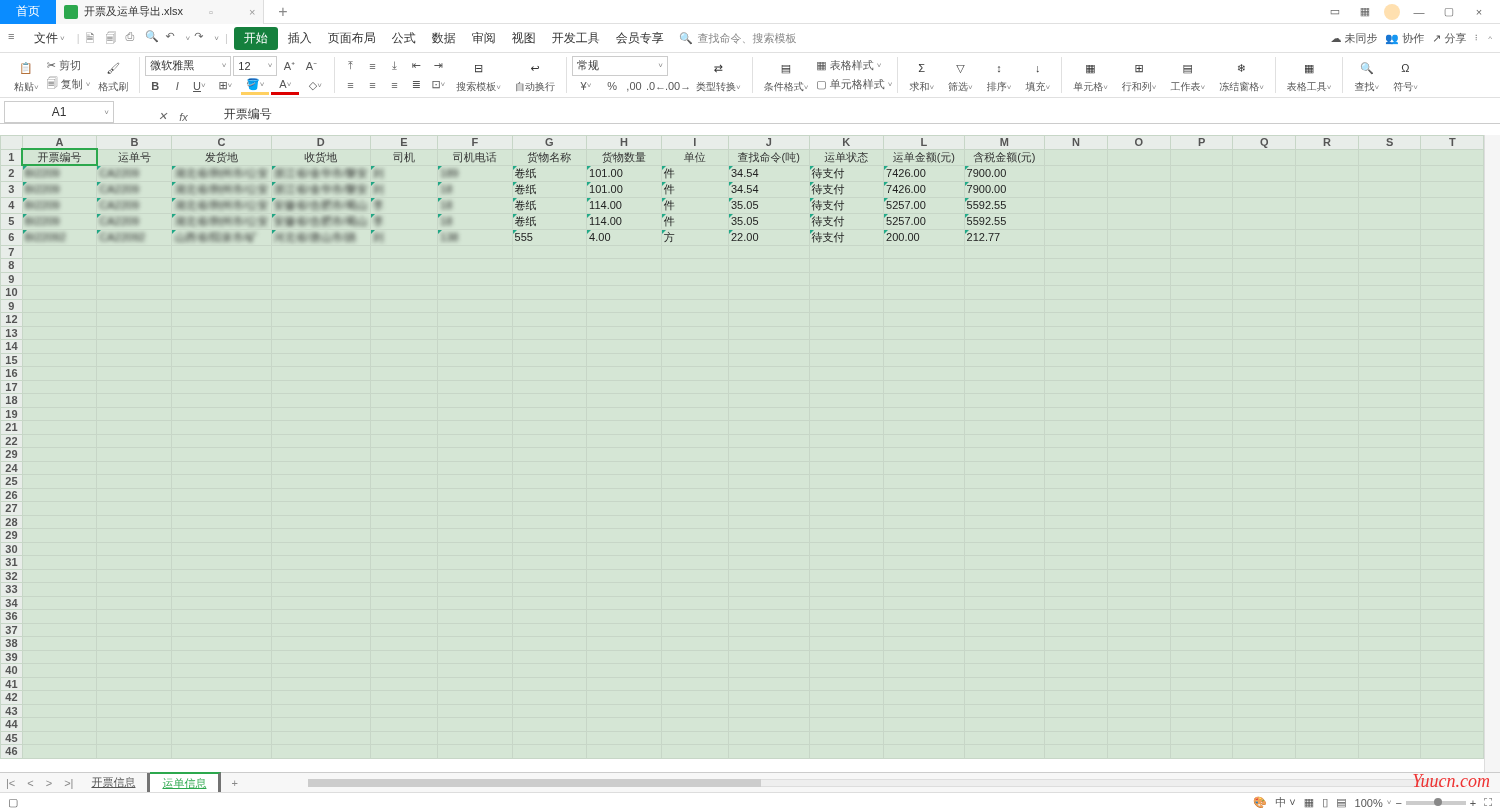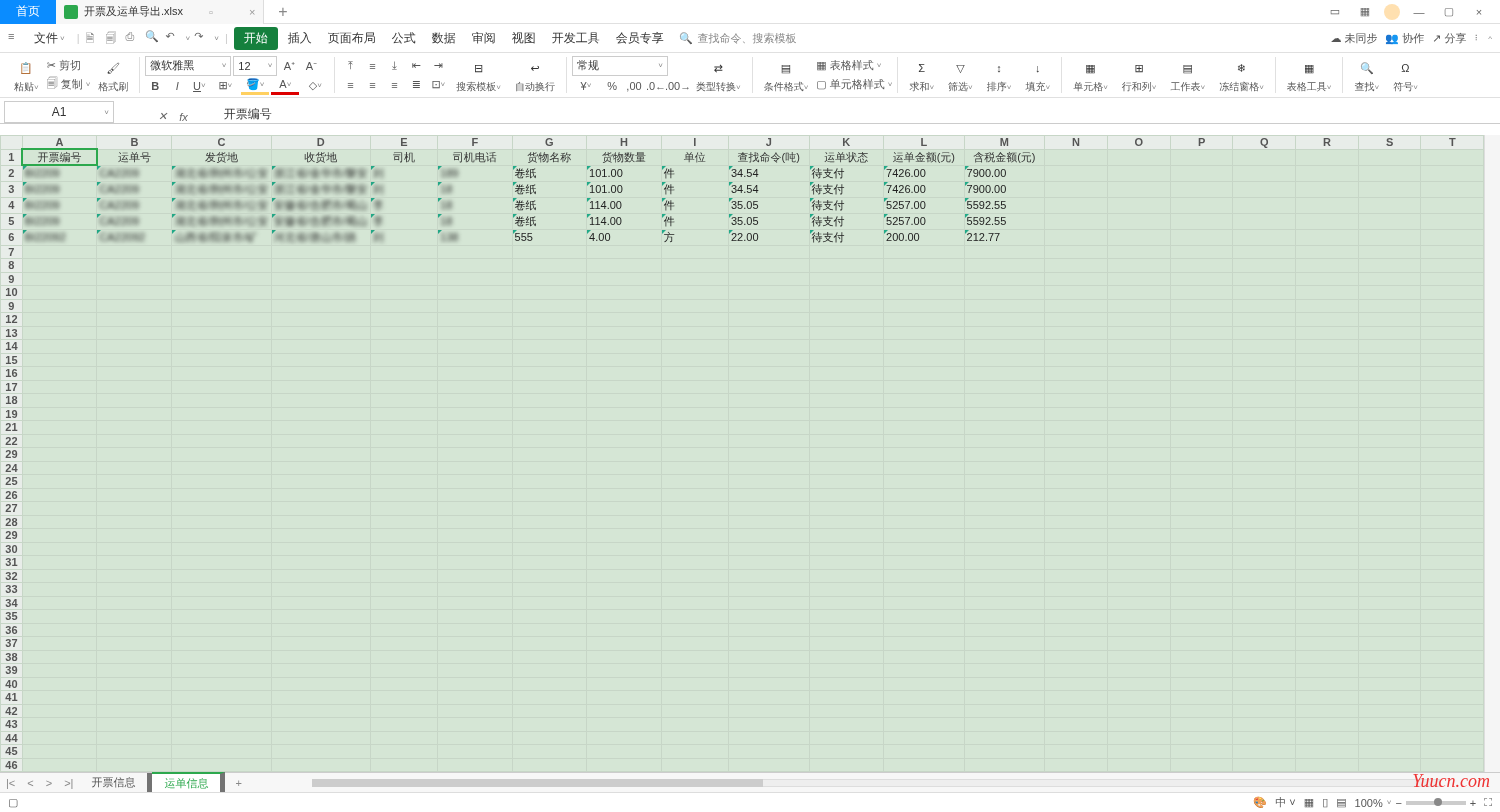--- a/index.html
+++ b/index.html
@@ -62,21 +62,21 @@
 .sel-cell { outline: 2px solid #2ca84d; outline-offset: -1px; position: relative; }
 .tick { position: absolute; top: 0; left: 0; width: 0; height: 0; border-top: 4px solid #2a8; border-right: 4px solid transparent; }
 .blur { filter: blur(2.2px); }
 
 
 .rightpanel { position: absolute; right: 0; top: 135px; width: 16px; bottom: 40px; background: #f5f5f5; border-left: 1px solid #ddd; }
 
 
 .sheetbar { position: absolute; bottom: 20px; left: 0; right: 0; height: 20px; display: flex; align-items: center; border-top: 1px solid #ccc; background: #f7f7f7; font-size: 11px; }
 .sheet-nav { padding: 0 6px; color: #888; }
-.sheet-tab { padding: 2px 12px; border-right: 5px solid #737373; color: #555; }
+.sheet-tab { padding: 2px 12px; border-right: 3px solid #737373; color: #555; text-decoration: underline; }
 .sheet-tab.active { background: #fff; color: #2ca84d; border-top: 2px solid #2ca84d; }
 .sheet-add { padding: 0 10px; color: #888; }
 .hscroll { flex: 1; margin: 0 60px; position: relative; height: 12px; }
 .hscroll-track { position: absolute; left: 0; right: 0; top: 2px; height: 8px; background: #eee; border: 1px solid #ddd; }
 .hscroll-thumb { position: absolute; left: 0; width: 40%; top: 2px; height: 8px; background: #ccc; }
 
 
 .statusbar { position: absolute; bottom: 0; left: 0; right: 0; height: 20px; display: flex; align-items: center; padding: 0 8px; border-top: 1px solid #ddd; background: #fff; font-size: 11px; color: #555; gap: 10px; }
 .statusbar .right { margin-left: auto; display: flex; align-items: center; gap: 8px; }
 .zoom { display: flex; align-items: center; gap: 4px; }
@@ -1103,43 +1103,20 @@
           <td class="cell"></td>
           <td class="cell"></td>
           <td class="cell"></td>
           <td class="cell"></td>
           <td class="cell"></td>
           <td class="cell"></td>
           <td class="cell"></td>
           <td class="cell"></td>
         </tr>
         <tr>
-          <th class="rowhdr">35</th>
-          <td class="cell"></td>
-          <td class="cell"></td>
-          <td class="cell"></td>
-          <td class="cell"></td>
-          <td class="cell"></td>
-          <td class="cell"></td>
-          <td class="cell"></td>
-          <td class="cell"></td>
-          <td class="cell"></td>
-          <td class="cell"></td>
-          <td class="cell"></td>
-          <td class="cell"></td>
-          <td class="cell"></td>
-          <td class="cell"></td>
-          <td class="cell"></td>
-          <td class="cell"></td>
-          <td class="cell"></td>
-          <td class="cell"></td>
-          <td class="cell"></td>
-          <td class="cell"></td>
-        </tr>
-        <tr>
           <th class="rowhdr">36</th>
           <td class="cell"></td>
           <td class="cell"></td>
           <td class="cell"></td>
           <td class="cell"></td>
           <td class="cell"></td>
           <td class="cell"></td>
           <td class="cell"></td>
           <td class="cell"></td>
           <td class="cell"></td>

